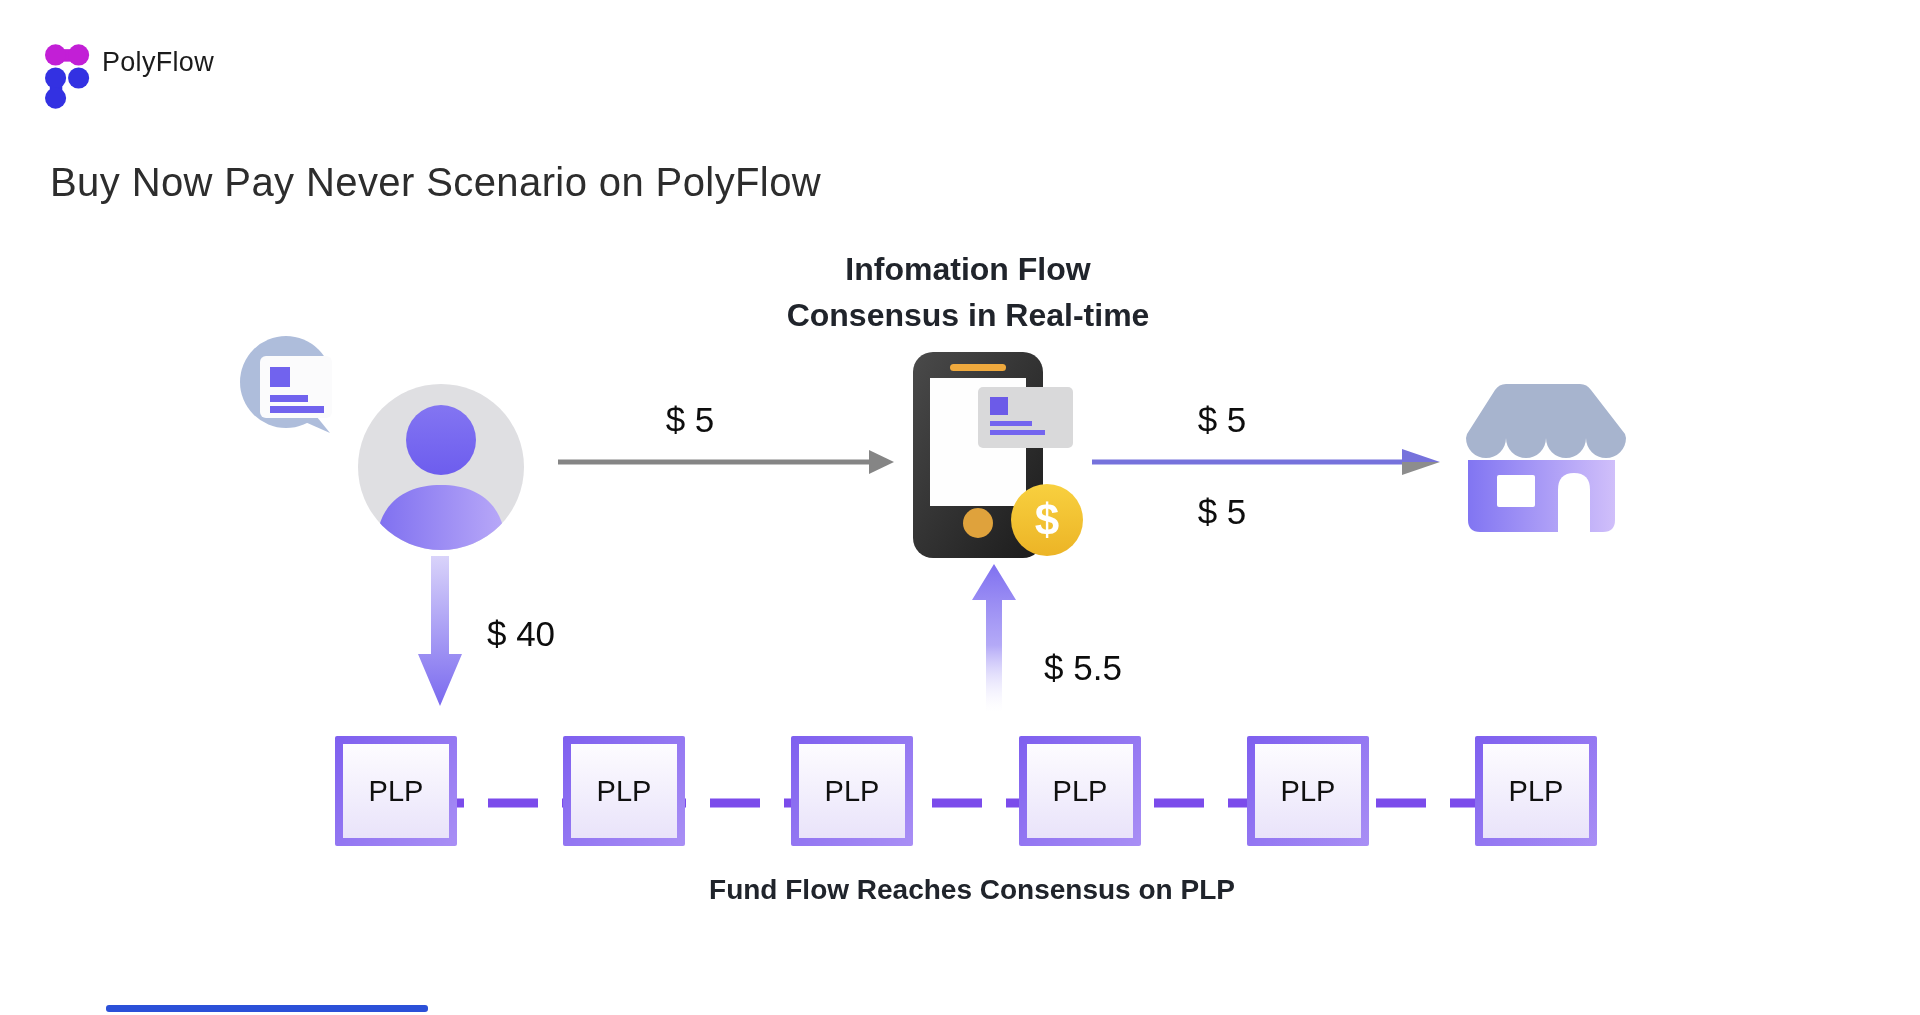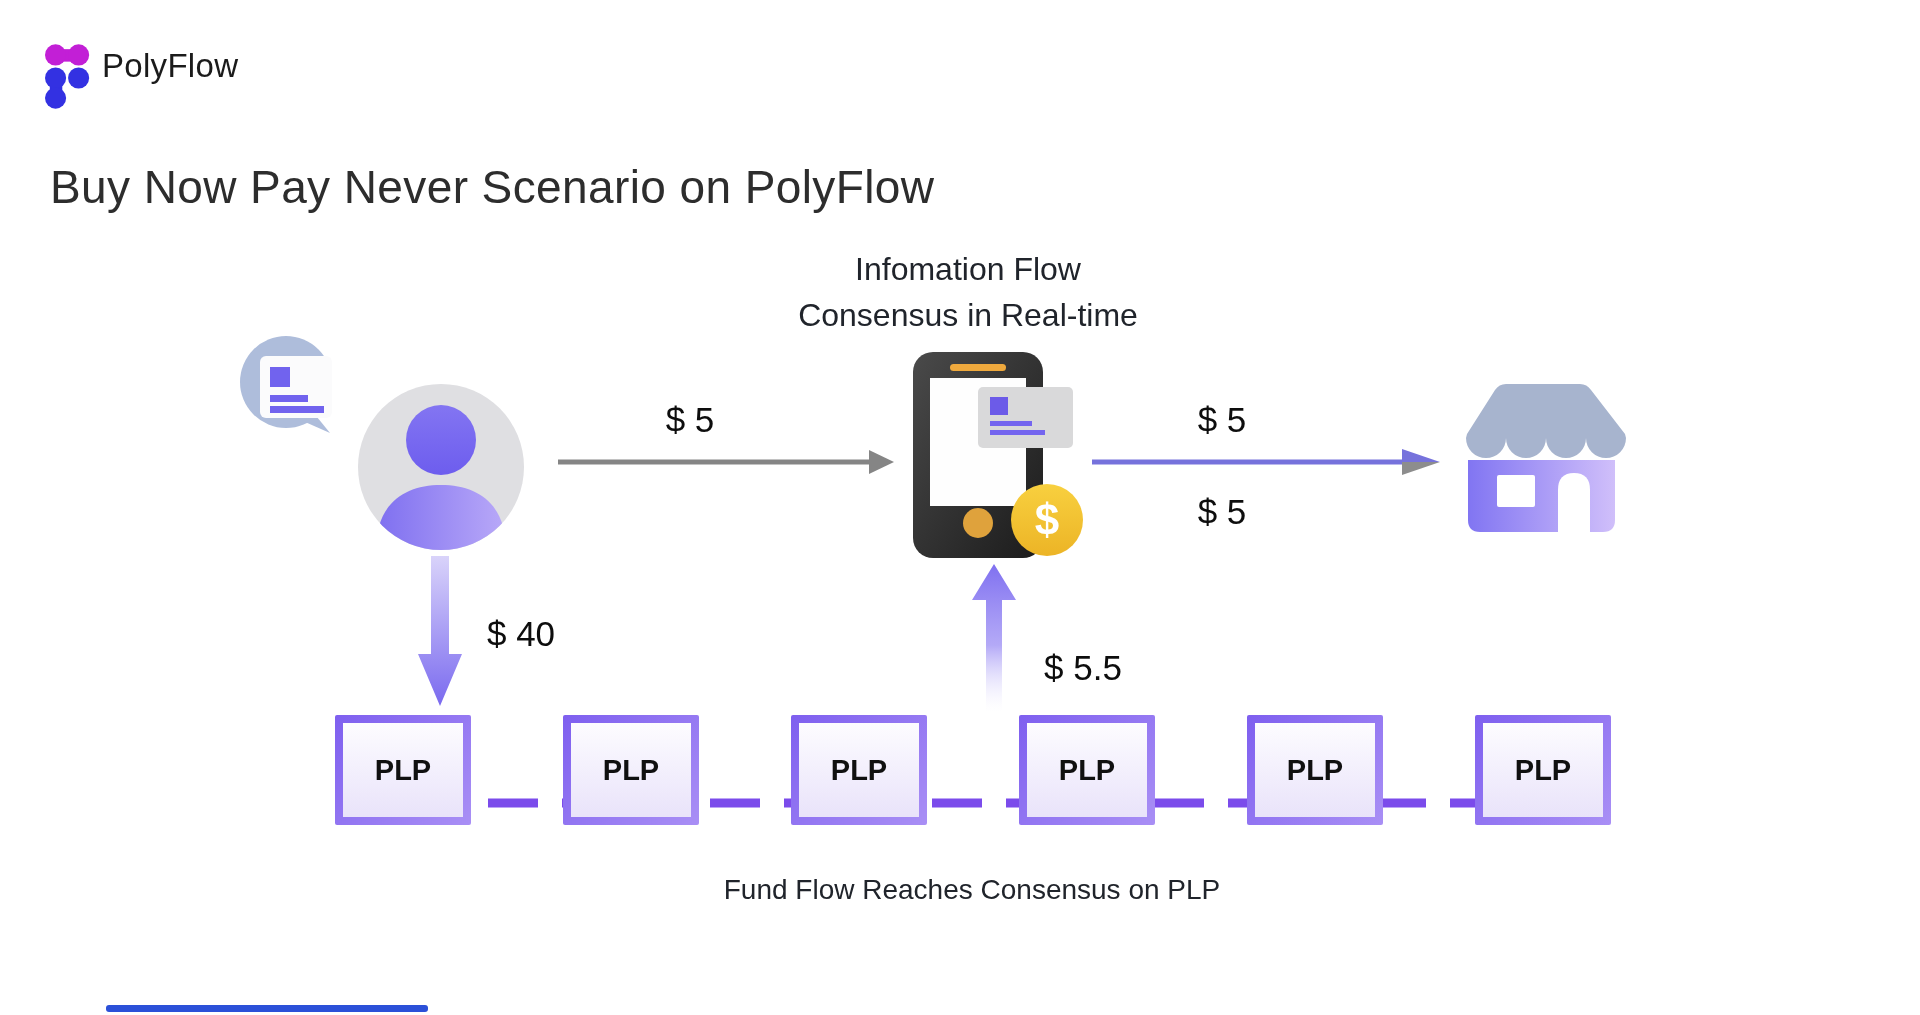--- a/index.html
+++ b/index.html
@@ -2,45 +2,45 @@
 <html><head>
 <meta charset="utf-8">
 <style>
   html,body{margin:0;padding:0;background:#ffffff;}
   .canvas{
     position:relative;width:1920px;height:1015px;background:#ffffff;overflow:hidden;
     font-family:"Liberation Sans", sans-serif;color:#222;
   }
   .abs{position:absolute;}
   .brand-name{
-    left:102px;top:47px;font-size:33px;font-weight:500;color:#1b1b1b;letter-spacing:0.3px;
+    left:102px;top:47px;font-size:27px;font-weight:500;color:#1b1b1b;letter-spacing:0.3px;
   }
   .page-title{
-    left:50px;top:160px;font-size:46px;font-weight:300;color:#2d2d2d;letter-spacing:0.4px;
+    left:50px;top:160px;font-size:40px;font-weight:300;color:#2d2d2d;letter-spacing:0.4px;
   }
   .caption{
-    font-weight:400;color:#20242b;text-align:center;
+    font-weight:700;color:#20242b;text-align:center;
   }
   .info-caption{left:768px;top:246px;width:400px;font-size:32px;line-height:46px;}
   .fund-caption{left:472px;top:874px;width:1000px;font-size:28px;}
   .amount{
     font-size:35px;font-weight:500;color:#0d0d0d;text-align:center;
   }
   .amt-user-phone{left:640px;top:400px;width:100px;}
   .amt-phone-store-top{left:1172px;top:400px;width:100px;}
   .amt-phone-store-bottom{left:1172px;top:492px;width:100px;}
   .amt-user-plp{left:466px;top:614px;width:110px;}
   .amt-plp-phone{left:1018px;top:648px;width:130px;}
   .plp-node{
-    position:absolute;top:715px;width:136px;height:110px;box-sizing:border-box;
+    position:absolute;top:736px;width:122px;height:110px;box-sizing:border-box;
     border:8px solid transparent;border-radius:2px;
     background:linear-gradient(180deg,#FDFCFF 0%,#E9E3FA 100%) padding-box,
                linear-gradient(135deg,#7E5FEF 0%,#A98FF5 100%) border-box;
     display:flex;align-items:center;justify-content:center;
-    font-size:29px;font-weight:700;color:#101010;z-index:2;
+    font-size:29px;font-weight:400;color:#101010;z-index:2;
   }
   .plp-0{left:335px;} .plp-1{left:563px;} .plp-2{left:791px;}
   .plp-3{left:1019px;} .plp-4{left:1247px;} .plp-5{left:1475px;}
   .dash-line{left:335px;top:796px;z-index:1;}
   .bottom-bar{
     left:106px;top:1005px;width:322px;height:7px;border-radius:3px;background:#2B50D8;
   }
 </style>
 </head>
 <body>

